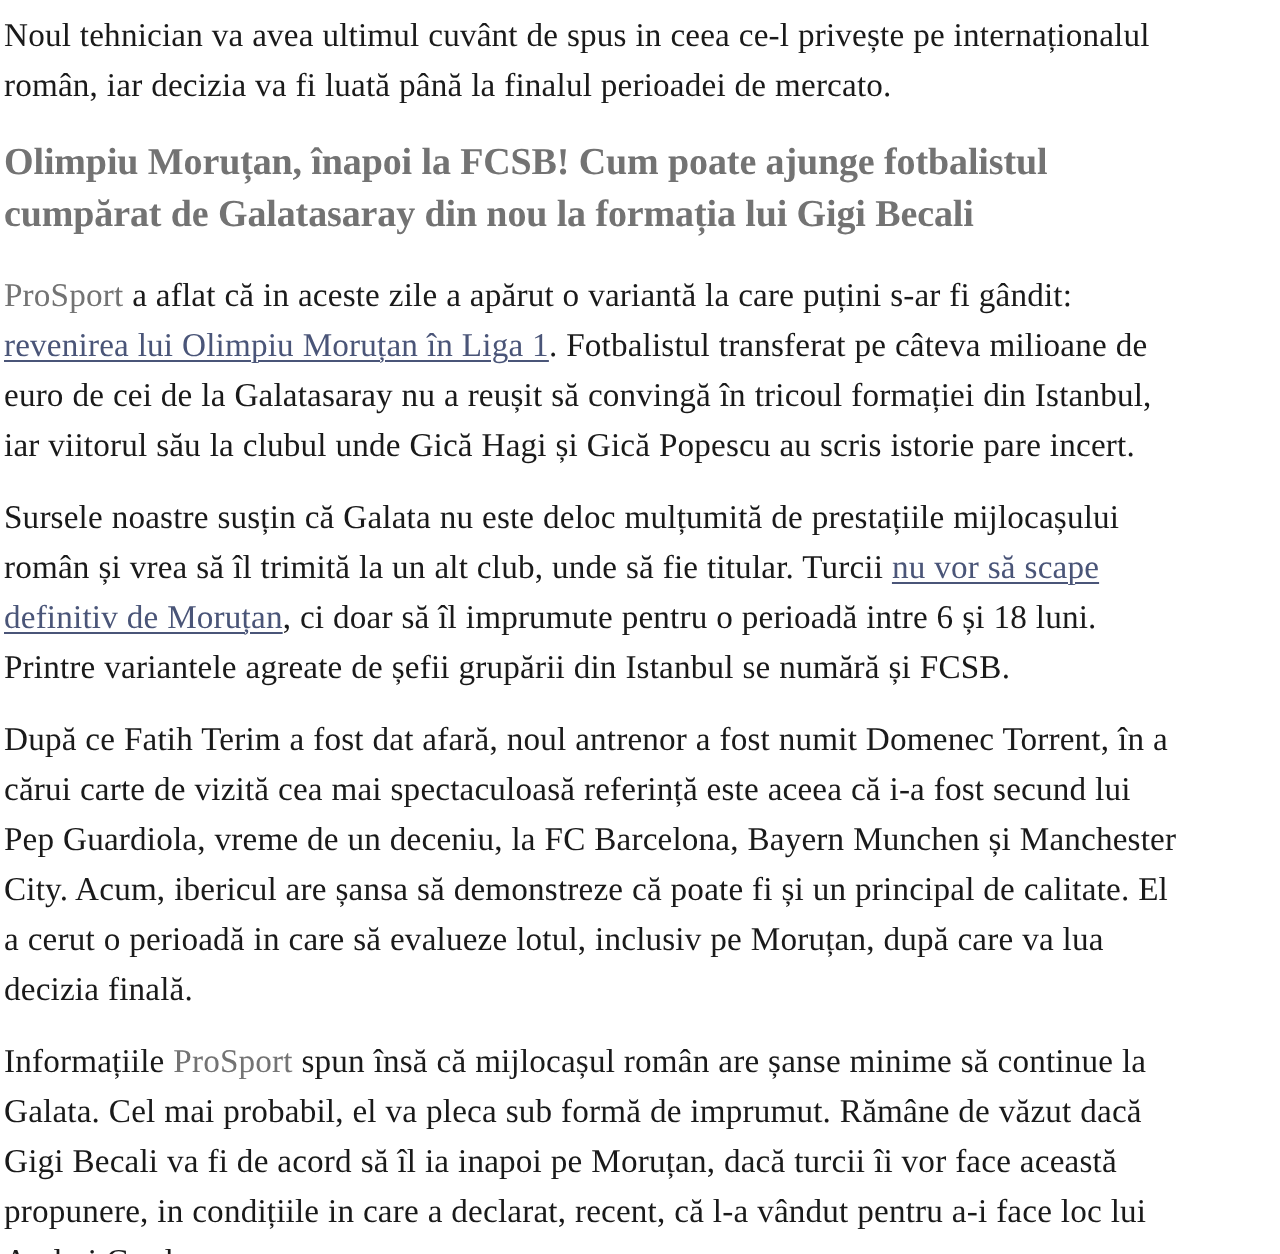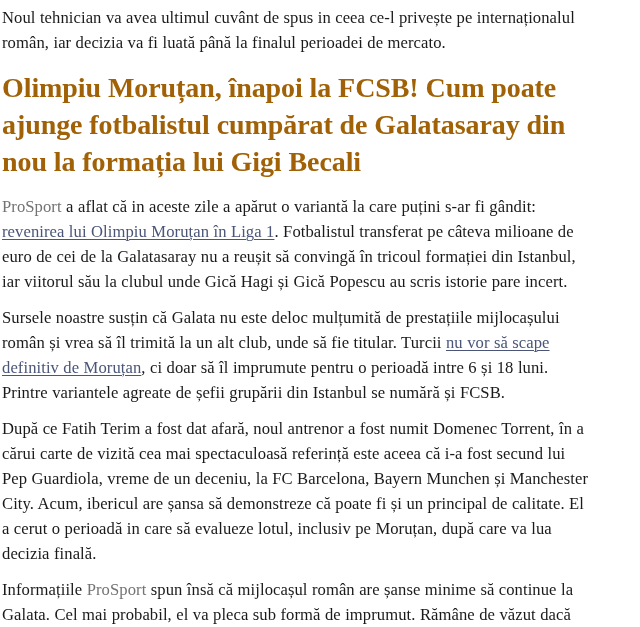--- a/index.html
+++ b/index.html
@@ -25,24 +25,24 @@
     margin: 0 0 11px 0;
     font-size: 16.6px;
     line-height: 25px;
     text-align: left;
     color: #1a1a1a;
     letter-spacing: 0.005em;
     word-spacing: 0.01em;
   }
   h2.headline {
     margin: 14px 0 14px 0;
-    font-size: 28px;
-    line-height: 37px;
+    font-size: 19px;
+    line-height: 26px;
     font-weight: bold;
-    color: #a16207;
+    color: #737373;
     letter-spacing: -0.003em;
     max-width: 600px;
   }
   .brand {
     color: #737373;
   }
   a.inline-link {
     color: #4a5578;
     text-decoration: underline;
     text-decoration-color: #4a5578;

